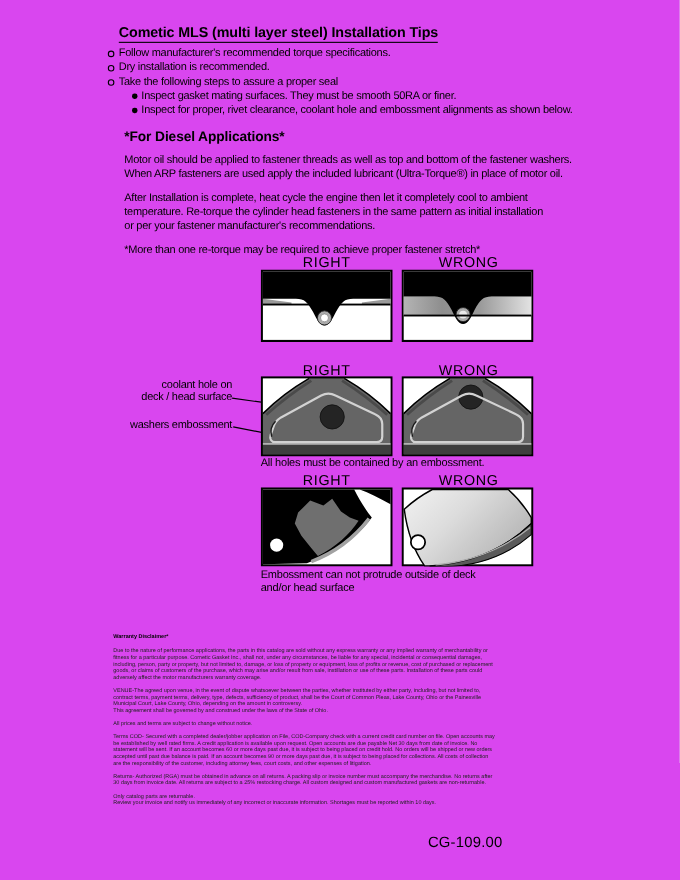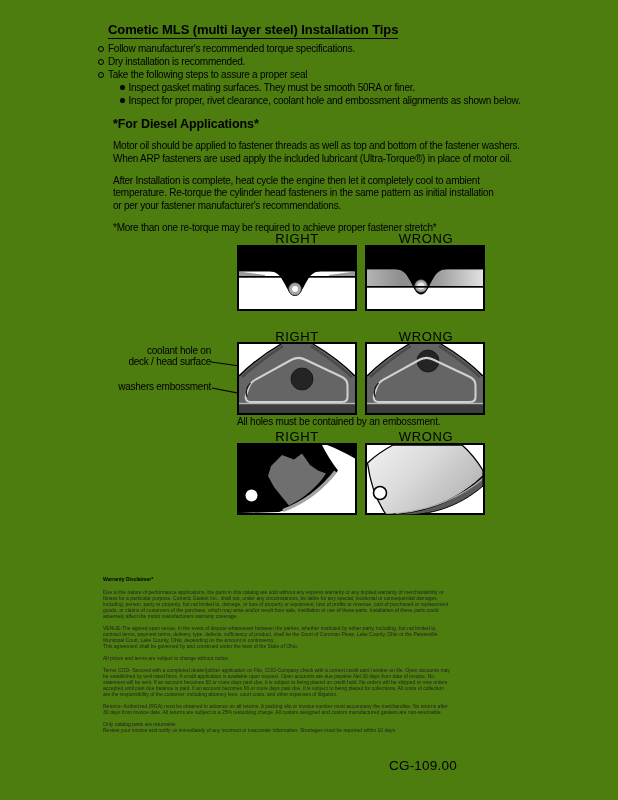--- a/index.html
+++ b/index.html
@@ -1,17 +1,17 @@
 <!DOCTYPE html>
 <html><head>
 <meta charset="utf-8">
 <style>
   html,body{margin:0;padding:0;background:#e8e8e8;}
   .page{
-    position:relative;width:618px;height:800px;background:#4d7c0f;
+    position:relative;width:618px;height:800px;background:#d946ef;
     font-family:"Liberation Sans","DejaVu Sans",sans-serif;color:#000;
     overflow:hidden;margin:0 auto;
   }
   .abs{position:absolute;}
   .title{
     left:108px;top:22px;font-size:13px;font-weight:bold;
     border-bottom:1.5px solid #000;padding-bottom:1px;letter-spacing:-0.1px;
     white-space:nowrap;
   }
   .bullets{left:98px;top:43px;font-size:10px;letter-spacing:-0.25px;}
@@ -167,20 +167,22 @@
         <stop offset="1" stop-color="#b5b5b5"></stop>
       </linearGradient>
     </defs>
     <rect x="1" y="1" width="118" height="70" fill="#ffffff" stroke="#000" stroke-width="2"></rect>
     <path d="M28,2 H97 C105,9 112,17.5 118,27.5 V33 C92,58 62,69.5 26,71.5 L21,71.5 C11,57 5,39 2.5,20 C10,13 18.5,7 28,2 Z" fill="url(#g3w)" stroke="#000" stroke-width="1.3"></path>
     <path d="M26,71.5 C62,69.5 92,58 118,33 L118,43 C93,64.5 65,72 38,72 L26,72 Z" fill="#5a5a5a" stroke="#000" stroke-width="1"></path>
     <path d="M31,70.5 C64,67.5 92,56.5 117,36.5" stroke="#adadad" stroke-width="1.2" fill="none"></path>
     <circle cx="15" cy="50" r="6.5" fill="#ffffff" stroke="#000" stroke-width="1.6"></circle>
   </svg>
 
+  <div class="abs dg-caption" style="left:237px;top:517px;">Embossment can not protrude outside of deck
+and/or head surface</div>
 
   <div class="abs legal">
     <h3>Warranty Disclaimer*</h3>
     <p>Due to the nature of performance applications, the parts in this catalog are sold without any express warranty or any implied warranty of merchantability or
 fitness for a particular purpose.  Cometic Gasket Inc., shall not, under any circumstances, be liable for any special, incidental or consequential damages,
 including, person, party or property, but not limited to, damage, or loss of property or equipment, loss of profits or revenue, cost of purchased or replacement
 goods, or claims of customers of the purchase, which may arise and/or result from sale, instillation or use of these parts.  Installation of these parts could
 adversely affect the motor manufacturers warranty coverage.</p>
     <p>VENUE-The agreed upon venue, in the event of dispute whatsoever between the parties, whether instituted by either party, including, but not limited to,
 contract terms, payment terms, delivery, type, defects, sufficiency of product, shall be the Court of Common Pleas, Lake County, Ohio or the Painesville

